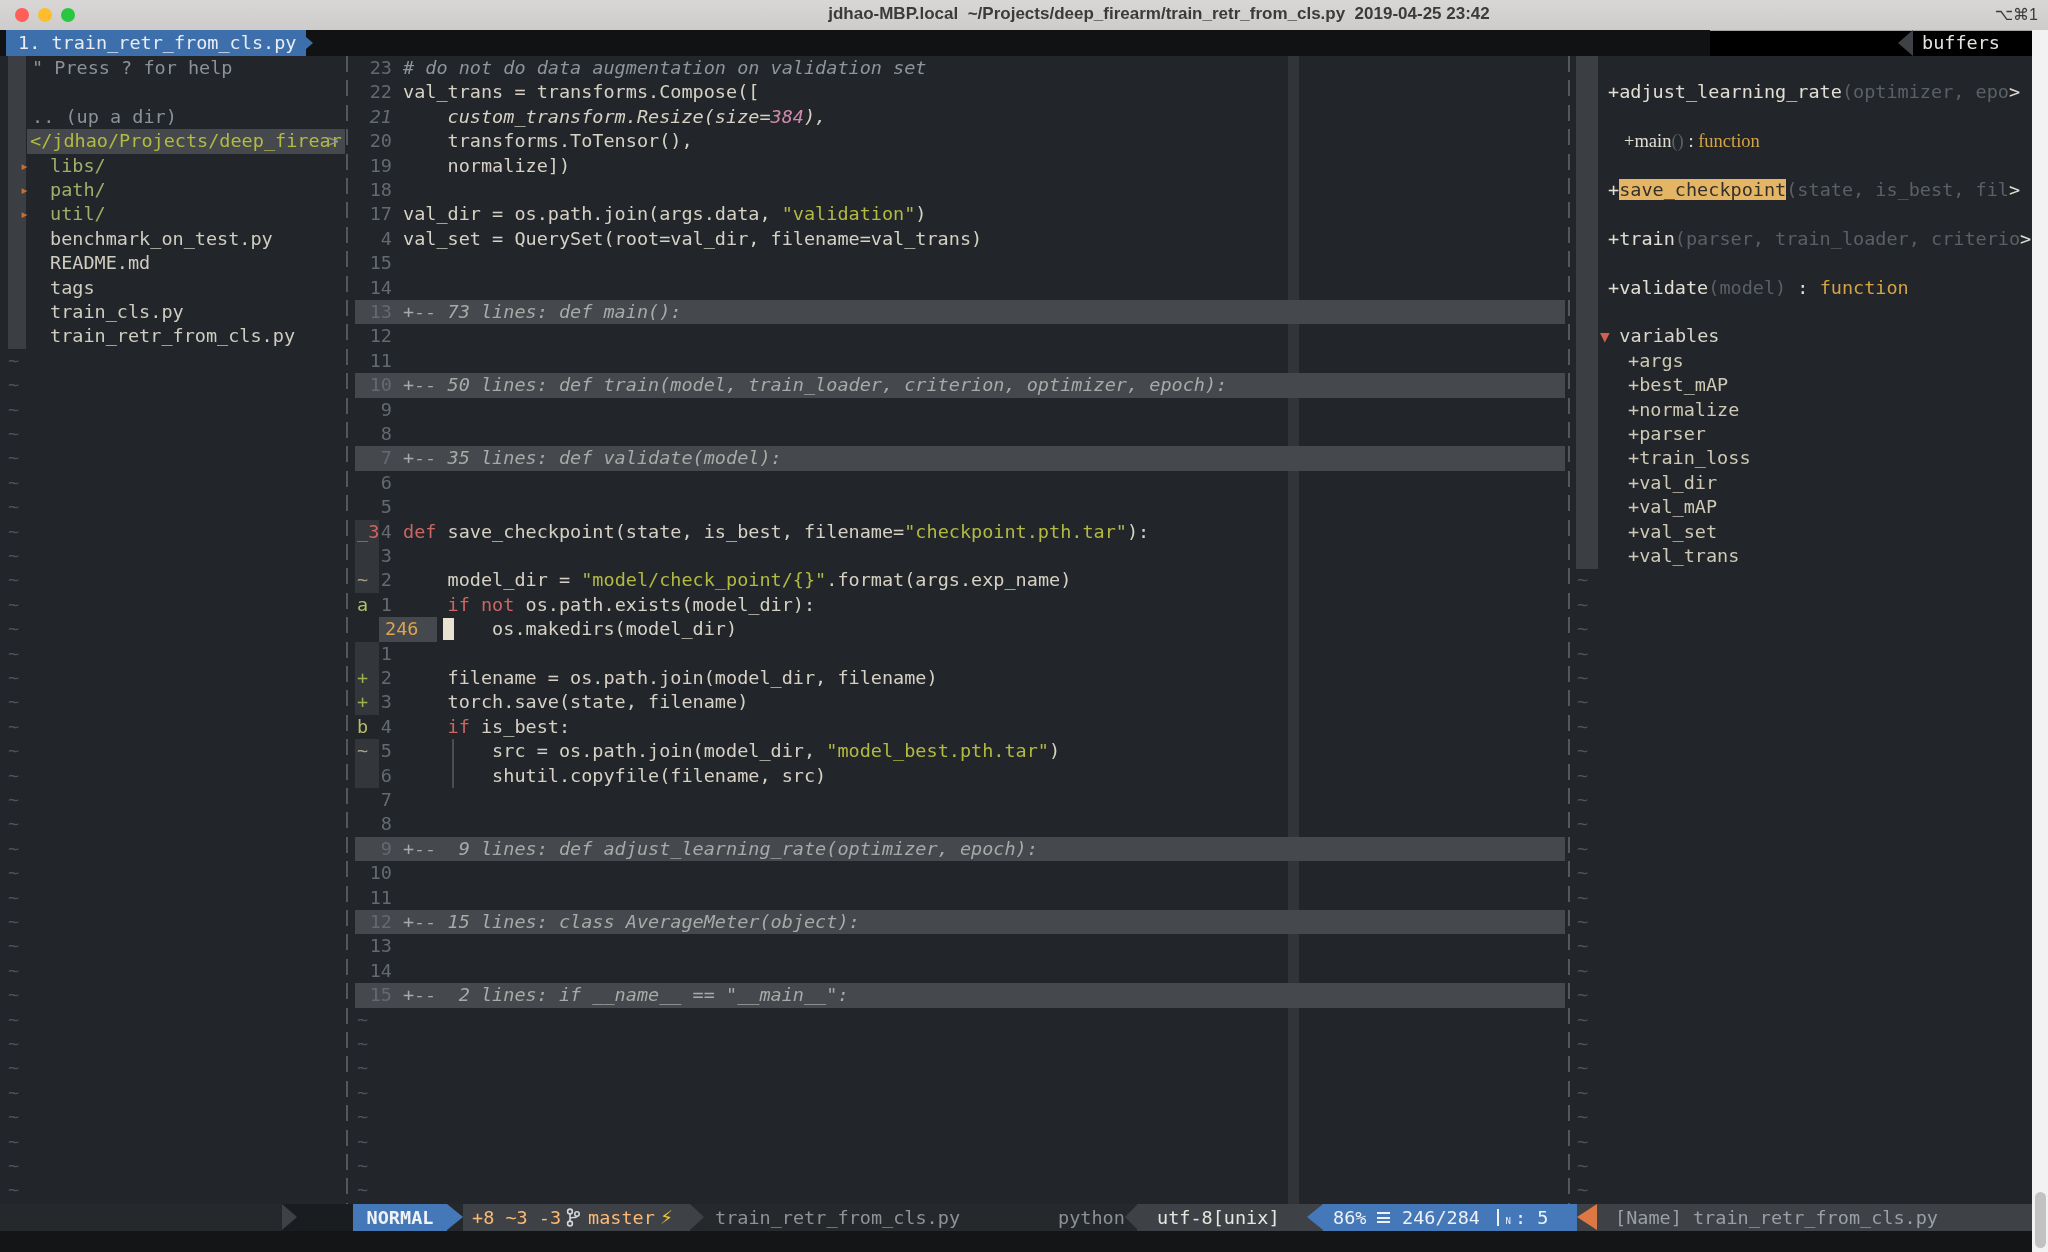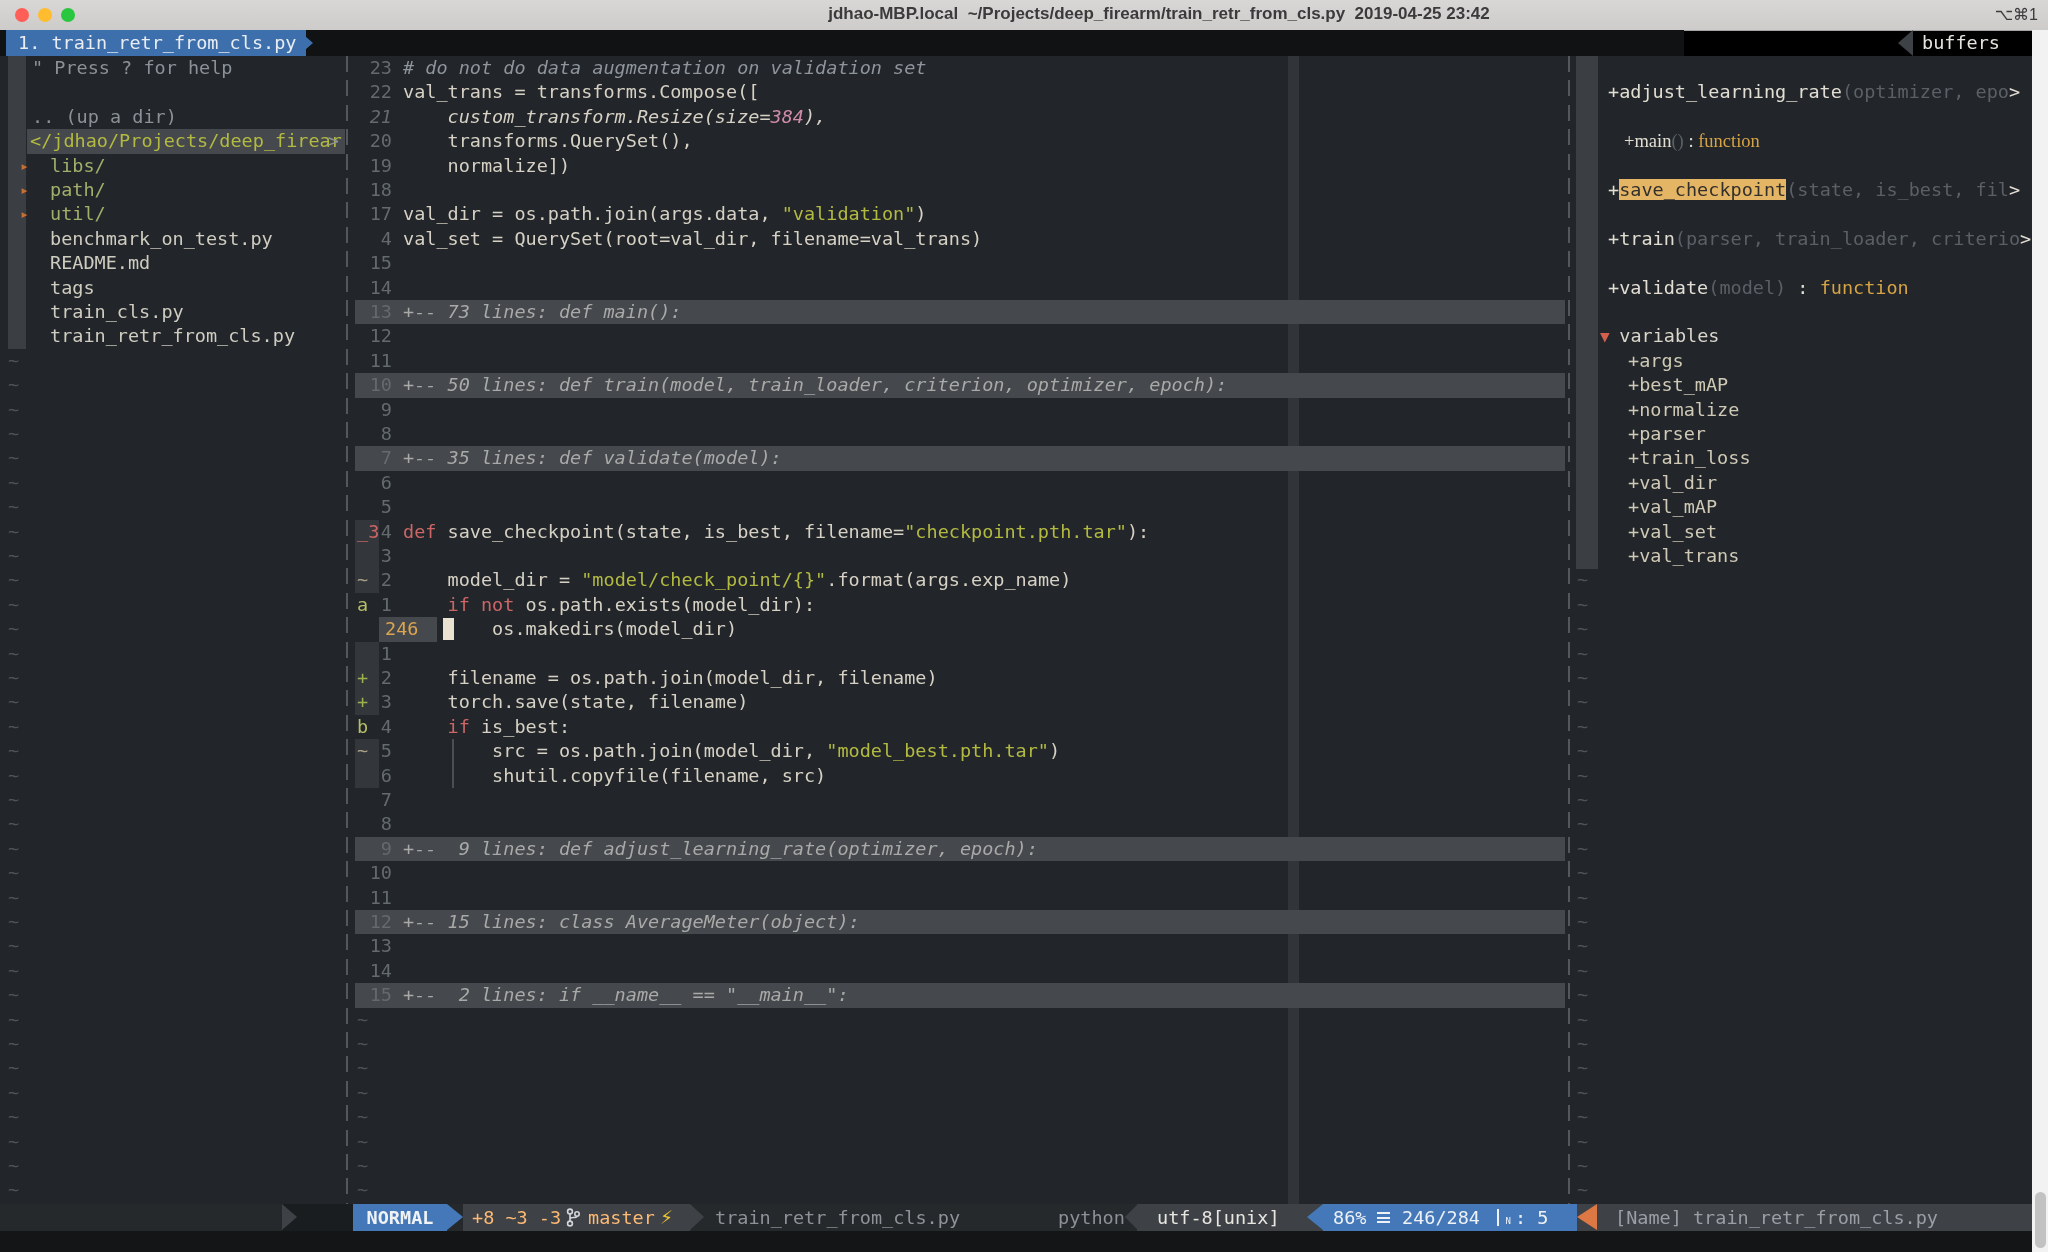--- a/index.html
+++ b/index.html
@@ -10,21 +10,21 @@
   #titlebar{left:0;top:0;width:2048px;height:30px;background:linear-gradient(#d9d6d6,#cecbcb);
             border-bottom:1px solid #a5a3a3;font-family:"Liberation Sans",sans-serif;}
   .tl{position:absolute;top:8px;width:14px;height:14px;border-radius:50%;}
   #tl-close{left:15px;background:#ff5f57;}
   #tl-min{left:38px;background:#febc2e;}
   #tl-zoom{left:61px;background:#29c73f;}
   #tb-title{position:absolute;left:270px;top:4px;width:1778px;text-align:center;
             color:#3b3b3b;font-size:17px;font-weight:bold;white-space:pre;}
   #tb-shortcut{position:absolute;right:10px;top:5px;color:#3b3b3b;font-size:16px;}
   
-  #tabline{left:0;top:30px;width:1684px;height:26px;background:#101214;}
+  #tabline{left:0;top:30px;width:1684px;height:26px;background:#101214;padding-left:26px;}
   #tab1{position:absolute;left:6px;top:0;height:26px;background:#3d6fad;color:#e9edf2;
         padding:0 10px 0 12px;line-height:26px;white-space:pre;}
   #tab1-arrow{position:absolute;left:298px;top:0;width:0;height:0;
         border-top:13px solid transparent;border-bottom:13px solid transparent;border-left:15px solid #3d6fad;}
   #buffers-arrow{position:absolute;left:1898px;top:0;width:0;height:0;
         border-top:13px solid transparent;border-bottom:13px solid transparent;border-right:15px solid #3e4247;}
   #buffers-label{position:absolute;left:1922px;top:0;line-height:26px;color:#e6e4df;}
   
   #content{left:0;top:56px;width:2048px;height:1148px;background:#22262a;}
   .sepline{position:absolute;top:0;width:2px;height:1148px;
@@ -166,21 +166,21 @@
         <div class="tilde" style="left: 8px; top: 1024.8px;">~</div>
         <div class="tilde" style="left: 8px; top: 1049.2px;">~</div>
         <div class="tilde" style="left: 8px; top: 1073.6px;">~</div>
         <div class="tilde" style="left: 8px; top: 1098px;">~</div>
         <div class="tilde" style="left: 8px; top: 1122.4px;">~</div>
       </div>
     <div id="win-code">
         <div class="row" style="left: 355px; top: 0px; width: 1213px;"><span class="lnum">23</span><span class="ct"><span class="tok-com"># do not do data augmentation on validation set</span></span></div>
         <div class="row" style="left: 355px; top: 24.4px; width: 1213px;"><span class="lnum">22</span><span class="ct"><span class="tok-txt">val_trans = transforms.Compose([</span></span></div>
         <div class="row" style="left: 355px; top: 48.8px; width: 1213px; font-style: italic;"><span class="lnum">21</span><span class="ct"><span class="tok-txt">    custom_transform.Resize(size=</span><span class="tok-num">384</span><span class="tok-txt">),</span></span></div>
-        <div class="row" style="left: 355px; top: 73.2px; width: 1213px;"><span class="lnum">20</span><span class="ct"><span class="tok-txt">    transforms.QuerySet(),</span></span></div>
+        <div class="row" style="left: 355px; top: 73.2px; width: 1213px;"><span class="lnum">20</span><span class="ct"><span class="tok-txt">    transforms.ToTensor(),</span></span></div>
         <div class="row" style="left: 355px; top: 97.6px; width: 1213px;"><span class="lnum">19</span><span class="ct"><span class="tok-txt">    normalize])</span></span></div>
         <div class="row" style="left: 355px; top: 122px; width: 1213px;"><span class="lnum">18</span><span class="ct"></span></div>
         <div class="row" style="left: 355px; top: 146.4px; width: 1213px;"><span class="lnum">17</span><span class="ct"><span class="tok-txt">val_dir = os.path.join(args.data, </span><span class="tok-str">"validation"</span><span class="tok-txt">)</span></span></div>
         <div class="row" style="left: 355px; top: 170.8px; width: 1213px;"><span class="lnum">4</span><span class="ct"><span class="tok-txt">val_set = QuerySet(root=val_dir, filename=val_trans)</span></span></div>
         <div class="row" style="left: 355px; top: 195.2px; width: 1213px;"><span class="lnum">15</span><span class="ct"></span></div>
         <div class="row" style="left: 355px; top: 219.6px; width: 1213px;"><span class="lnum">14</span><span class="ct"></span></div>
         <div class="row" style="left: 355px; top: 244px; width: 1213px;"><div class="foldbg"></div><span class="lnum">13</span><span class="ct"><span class="tok-fold">+-- 73 lines: def main():</span></span></div>
         <div class="row" style="left: 355px; top: 268.4px; width: 1213px;"><span class="lnum">12</span><span class="ct"></span></div>
         <div class="row" style="left: 355px; top: 292.8px; width: 1213px;"><span class="lnum">11</span><span class="ct"></span></div>
         <div class="row" style="left: 355px; top: 317.2px; width: 1213px;"><div class="foldbg"></div><span class="lnum">10</span><span class="ct"><span class="tok-fold">+-- 50 lines: def train(model, train_loader, criterion, optimizer, epoch):</span></span></div>

